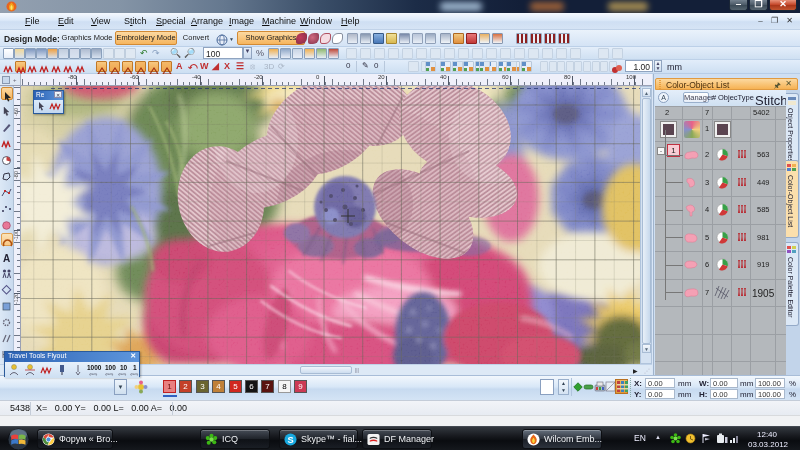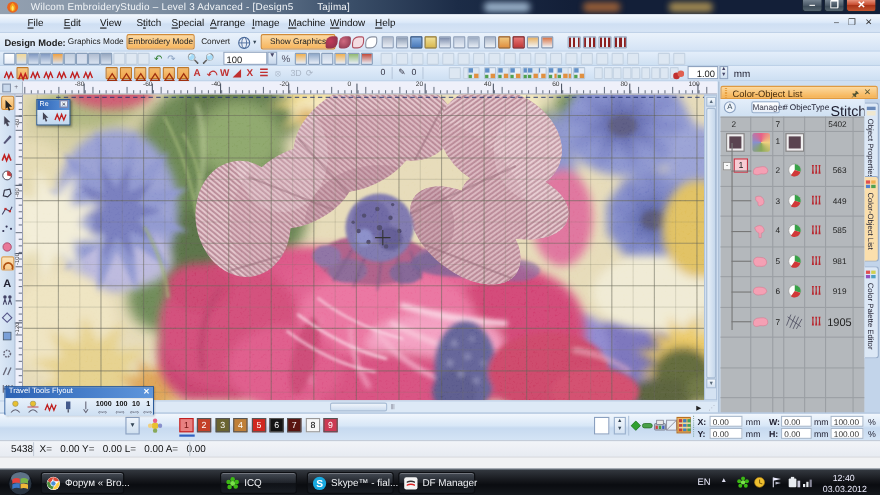--- a/index.html
+++ b/index.html
@@ -67,21 +67,20 @@
 <div id="screen">
   <div id="titlebar">
     <svg id="flame" viewBox="0 0 11 11">
         <circle cx="5.5" cy="5.5" r="5" fill="#e8641e"></circle>
         <path d="M5.5 1.5 C7 3 8.5 4.5 8 7 C7.6 8.8 6.5 9.5 5.5 9.5 C4.5 9.5 3.4 8.8 3 7 C2.5 4.5 4 3 5.5 1.5Z" fill="#f6a21a"></path>
         <path d="M5.5 4 C6.3 5 6.8 5.8 6.5 7.2 C6.3 8.2 5.9 8.7 5.5 8.7 C5.1 8.7 4.7 8.2 4.5 7.2 C4.2 5.8 4.7 5 5.5 4Z" fill="#fde86a"></path>
       </svg>
     <div class="glow" style="left:440px;width:42px;background:#bcd6ee;opacity:0.8;"></div>
       <div class="glow" style="left:530px;width:34px;background:#b06a38;opacity:0.85;"></div>
       <div class="glow" style="left:608px;width:40px;background:#c8a658;opacity:0.8;"></div>
-      <span class="ttext">Wilcom EmbroideryStudio – Level 3 Advanced - [Design5&nbsp;&nbsp;&nbsp;&nbsp;&nbsp;&nbsp;&nbsp;&nbsp;Tajima]</span>
     <div class="wbtn" id="btnmin">
         <span>‒</span>
       </div>
     <div class="wbtn" id="btnmax">
         <span>❐</span>
       </div>
     <div class="wbtn" id="btncls">
         <span>✕</span>
       </div>
   </div>
@@ -1176,20 +1175,28 @@
         <span class="ttx">Skype™ - fial...</span>
       </div>
       <div class="tbtn" style="left:362px;width:70px;background:linear-gradient(rgba(110,120,135,0.4),rgba(62,70,82,0.32) 50%,rgba(22,26,33,0.4) 52%,rgba(38,44,54,0.38));">
         <svg class="tic" viewBox="0 0 14 14">
           <rect x="0.5" y="1" width="13" height="12" rx="2" fill="#f4f4f4"></rect>
           <path d="M3 5 Q7 3 11 5 L11 6.5 Q7 4.5 3 6.5Z" fill="#333"></path>
           <path d="M3 8 Q7 6 11 8 L11 9.5 Q7 7.5 3 9.5Z" fill="#d22"></path>
         </svg>
         <span class="ttx">DF Manager</span>
       </div>
+      <div class="tbtn" style="left:522px;width:80px;background:linear-gradient(rgba(150,165,185,0.55),rgba(90,100,115,0.42) 50%,rgba(45,52,64,0.5) 52%,rgba(70,80,95,0.5));">
+        <svg class="tic" viewBox="0 0 14 14">
+          <circle cx="7" cy="7" r="6.5" fill="#fff"></circle>
+          <path d="M7 1.5 C9 3.5 11 5.5 10.4 8.6 C9.9 11 8.3 12 7 12 C5.7 12 4.1 11 3.6 8.6 C3 5.5 5 3.5 7 1.5Z" fill="#e86818"></path>
+          <path d="M7 5 C8 6.2 8.7 7.2 8.4 9 C8.2 10.3 7.6 10.9 7 10.9 C6.4 10.9 5.8 10.3 5.6 9 C5.3 7.2 6 6.2 7 5Z" fill="#f8d83a"></path>
+        </svg>
+        <span class="ttx">Wilcom Emb...</span>
+      </div>
       <span style="position:absolute;left:634px;top:6px;font-size:8.5px;color:#eef;">EN</span>
       <span style="position:absolute;left:655px;top:7px;font-size:6px;color:#dde;">▲</span>
       <svg style="position:absolute;left:670px;top:6px;" width="11" height="11">
         <g fill="#3cb814">
           <circle cx="5.5" cy="2" r="1.8"></circle>
           <circle cx="9" cy="4.5" r="1.8"></circle>
           <circle cx="8" cy="8.5" r="1.8"></circle>
           <circle cx="3" cy="8.5" r="1.8"></circle>
           <circle cx="2" cy="4.5" r="1.8"></circle>
         </g>

